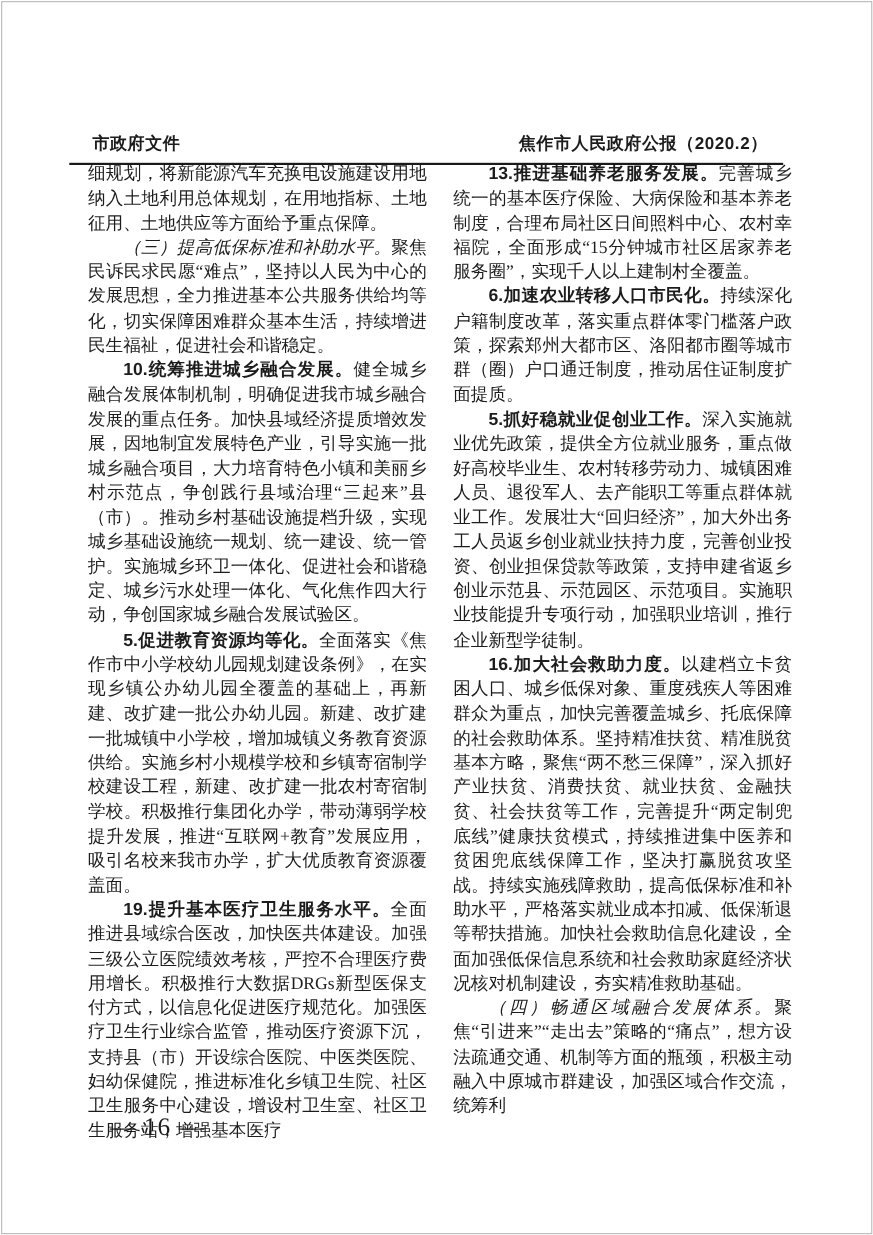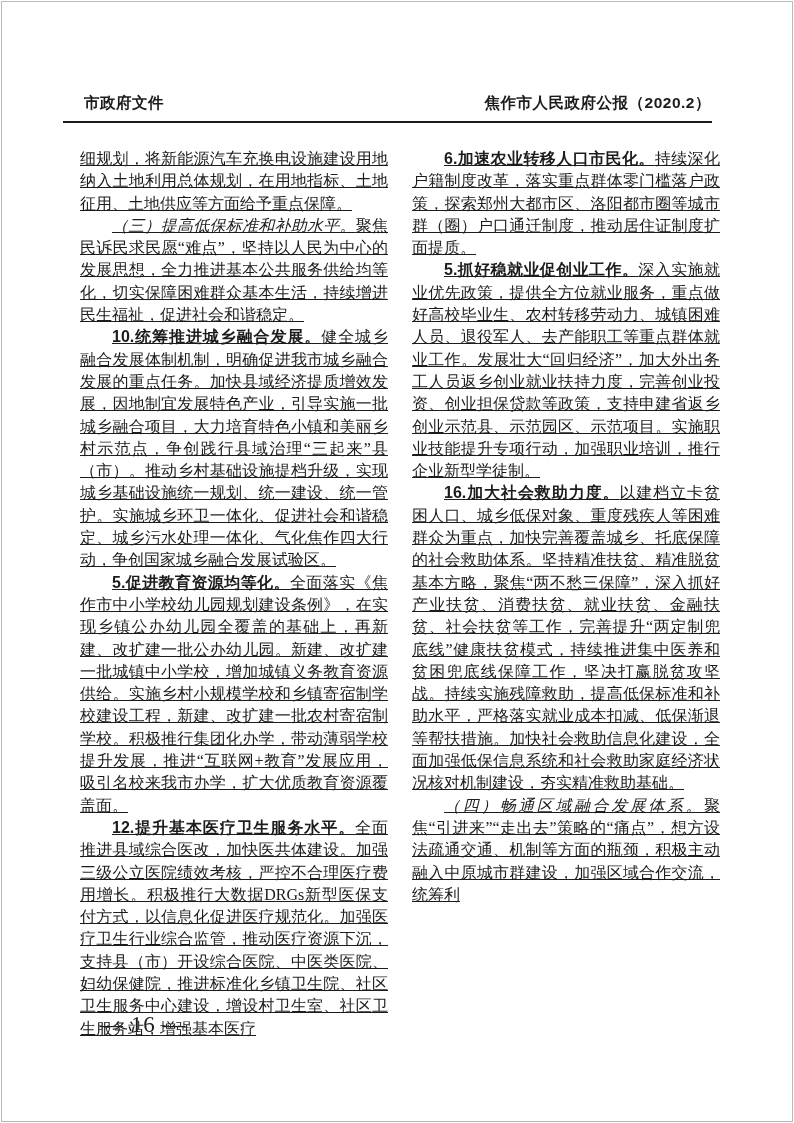--- a/index.html
+++ b/index.html
@@ -11,43 +11,43 @@
     color: #1c1c1c;
     overflow: hidden;
   }
   .page-border {
     position: absolute; inset: 1px;
     border: 1px solid #b9b9b9;
     pointer-events: none;
   }
   .hdr {
     position: absolute;
-    left: 63px; width: 649px; top: 93px;
+    left: 63px; width: 649px; top: 120px;
     padding-bottom: 7px;
     border-bottom: 2px solid #1a1a1a;
     display: flex; justify-content: space-between; align-items: flex-end;
     font-family: "Liberation Sans", sans-serif;
     font-weight: bold;
     font-size: 15.5px;
     letter-spacing: 0.5px;
   }
   .hdr-left { margin-left: 21px; }
-  .hdr-right { margin-right: 1px; }
+  .hdr-right { margin-right: 14px; }
   .content {
     position: absolute;
     left: 80px; top: 148px; width: 640px;
     display: flex; gap: 24px;
   }
   .col {
     width: 308px;
     font-size: 16px;
     line-height: 22.3px;
     text-align: justify;
   }
-  .para { margin: 0; text-decoration: underline; }
+  .para { margin: 0; }
   .para.indent { text-indent: 32px; }
   .seg-bold { font-weight: bold; font-family: "Liberation Sans", sans-serif; }
   .seg-kai  { font-style: italic; }
   .page-number {
     position: absolute;
     left: 100px; top: 1012px;
     font-size: 23px;
     letter-spacing: 1px;
   }
 </style>
@@ -60,23 +60,24 @@
   <span class="hdr-left">市政府文件</span>
   <span class="hdr-right">焦作市人民政府公报（2020.2）</span>
 </div>
 
 <div class="content">
   <div class="col">
       <p class="para"><span class="seg-normal">细规划，将新能源汽车充换电设施建设用地纳入土地利用总体规划，在用地指标、土地征用、土地供应等方面给予重点保障。</span></p>
       <p class="para indent"><span class="seg-kai">（三）提高低保标准和补助水平。</span><span class="seg-normal">聚焦民诉民求民愿“难点”，坚持以人民为中心的发展思想，全力推进基本公共服务供给均等化，切实保障困难群众基本生活，持续增进民生福祉，促进社会和谐稳定。</span></p>
       <p class="para indent"><span class="seg-bold">10.统筹推进城乡融合发展。</span><span class="seg-normal">健全城乡融合发展体制机制，明确促进我市城乡融合发展的重点任务。加快县域经济提质增效发展，因地制宜发展特色产业，引导实施一批城乡融合项目，大力培育特色小镇和美丽乡村示范点，争创践行县域治理“三起来”县（市）。推动乡村基础设施提档升级，实现城乡基础设施统一规划、统一建设、统一管护。实施城乡环卫一体化、促进社会和谐稳定、城乡污水处理一体化、气化焦作四大行动，争创国家城乡融合发展试验区。</span></p>
       <p class="para indent"><span class="seg-bold">5.促进教育资源均等化。</span><span class="seg-normal">全面落实《焦作市中小学校幼儿园规划建设条例》，在实现乡镇公办幼儿园全覆盖的基础上，再新建、改扩建一批公办幼儿园。新建、改扩建一批城镇中小学校，增加城镇义务教育资源供给。实施乡村小规模学校和乡镇寄宿制学校建设工程，新建、改扩建一批农村寄宿制学校。积极推行集团化办学，带动薄弱学校提升发展，推进“互联网+教育”发展应用，吸引名校来我市办学，扩大优质教育资源覆盖面。</span></p>
-      <p class="para indent"><span class="seg-bold">12.提升基本医疗卫生服务水平。</span><span class="seg-normal">全面推进县域综合医改，加快医共体建设。加强三级公立医院绩效考核，严控不合理医疗费用增长。积极推行大数据DRGs新型医保支付方式，以信息化促进医疗规范化。加强医疗卫生行业综合监管，推动医疗资源下沉，支持县（市）开设综合医院、中医类医院、妇幼保健院，推进标准化乡镇卫生院、社区卫生服务中心建设，增设村卫生室、社区卫生服务站，增强基本医疗</span></p>
+      <p class="para indent"><span class="seg-bold">19.提升基本医疗卫生服务水平。</span><span class="seg-normal">全面推进县域综合医改，加快医共体建设。加强三级公立医院绩效考核，严控不合理医疗费用增长。积极推行大数据DRGs新型医保支付方式，以信息化促进医疗规范化。加强医疗卫生行业综合监管，推动医疗资源下沉，支持县（市）开设综合医院、中医类医院、妇幼保健院，推进标准化乡镇卫生院、社区卫生服务中心建设，增设村卫生室、社区卫生服务站，增强基本医疗</span></p>
     </div>
   <div class="col">
+      <p class="para indent"><span class="seg-bold">13.推进基础养老服务发展。</span><span class="seg-normal">完善城乡统一的基本医疗保险、大病保险和基本养老制度，合理布局社区日间照料中心、农村幸福院，全面形成“15分钟城市社区居家养老服务圈”，实现千人以上建制村全覆盖。</span></p>
       <p class="para indent"><span class="seg-bold">6.加速农业转移人口市民化。</span><span class="seg-normal">持续深化户籍制度改革，落实重点群体零门槛落户政策，探索郑州大都市区、洛阳都市圈等城市群（圈）户口通迁制度，推动居住证制度扩面提质。</span></p>
       <p class="para indent"><span class="seg-bold">5.抓好稳就业促创业工作。</span><span class="seg-normal">深入实施就业优先政策，提供全方位就业服务，重点做好高校毕业生、农村转移劳动力、城镇困难人员、退役军人、去产能职工等重点群体就业工作。发展壮大“回归经济”，加大外出务工人员返乡创业就业扶持力度，完善创业投资、创业担保贷款等政策，支持申建省返乡创业示范县、示范园区、示范项目。实施职业技能提升专项行动，加强职业培训，推行企业新型学徒制。</span></p>
       <p class="para indent"><span class="seg-bold">16.加大社会救助力度。</span><span class="seg-normal">以建档立卡贫困人口、城乡低保对象、重度残疾人等困难群众为重点，加快完善覆盖城乡、托底保障的社会救助体系。坚持精准扶贫、精准脱贫基本方略，聚焦“两不愁三保障”，深入抓好产业扶贫、消费扶贫、就业扶贫、金融扶贫、社会扶贫等工作，完善提升“两定制兜底线”健康扶贫模式，持续推进集中医养和贫困兜底线保障工作，坚决打赢脱贫攻坚战。持续实施残障救助，提高低保标准和补助水平，严格落实就业成本扣减、低保渐退等帮扶措施。加快社会救助信息化建设，全面加强低保信息系统和社会救助家庭经济状况核对机制建设，夯实精准救助基础。</span></p>
       <p class="para indent"><span class="seg-kai">（四）畅通区域融合发展体系。</span><span class="seg-normal">聚焦“引进来”“走出去”策略的“痛点”，想方设法疏通交通、机制等方面的瓶颈，积极主动融入中原城市群建设，加强区域合作交流，统筹利</span></p>
     </div>
 </div>
 
 <div class="page-number">— 16 —</div>
 
 </body></html>

